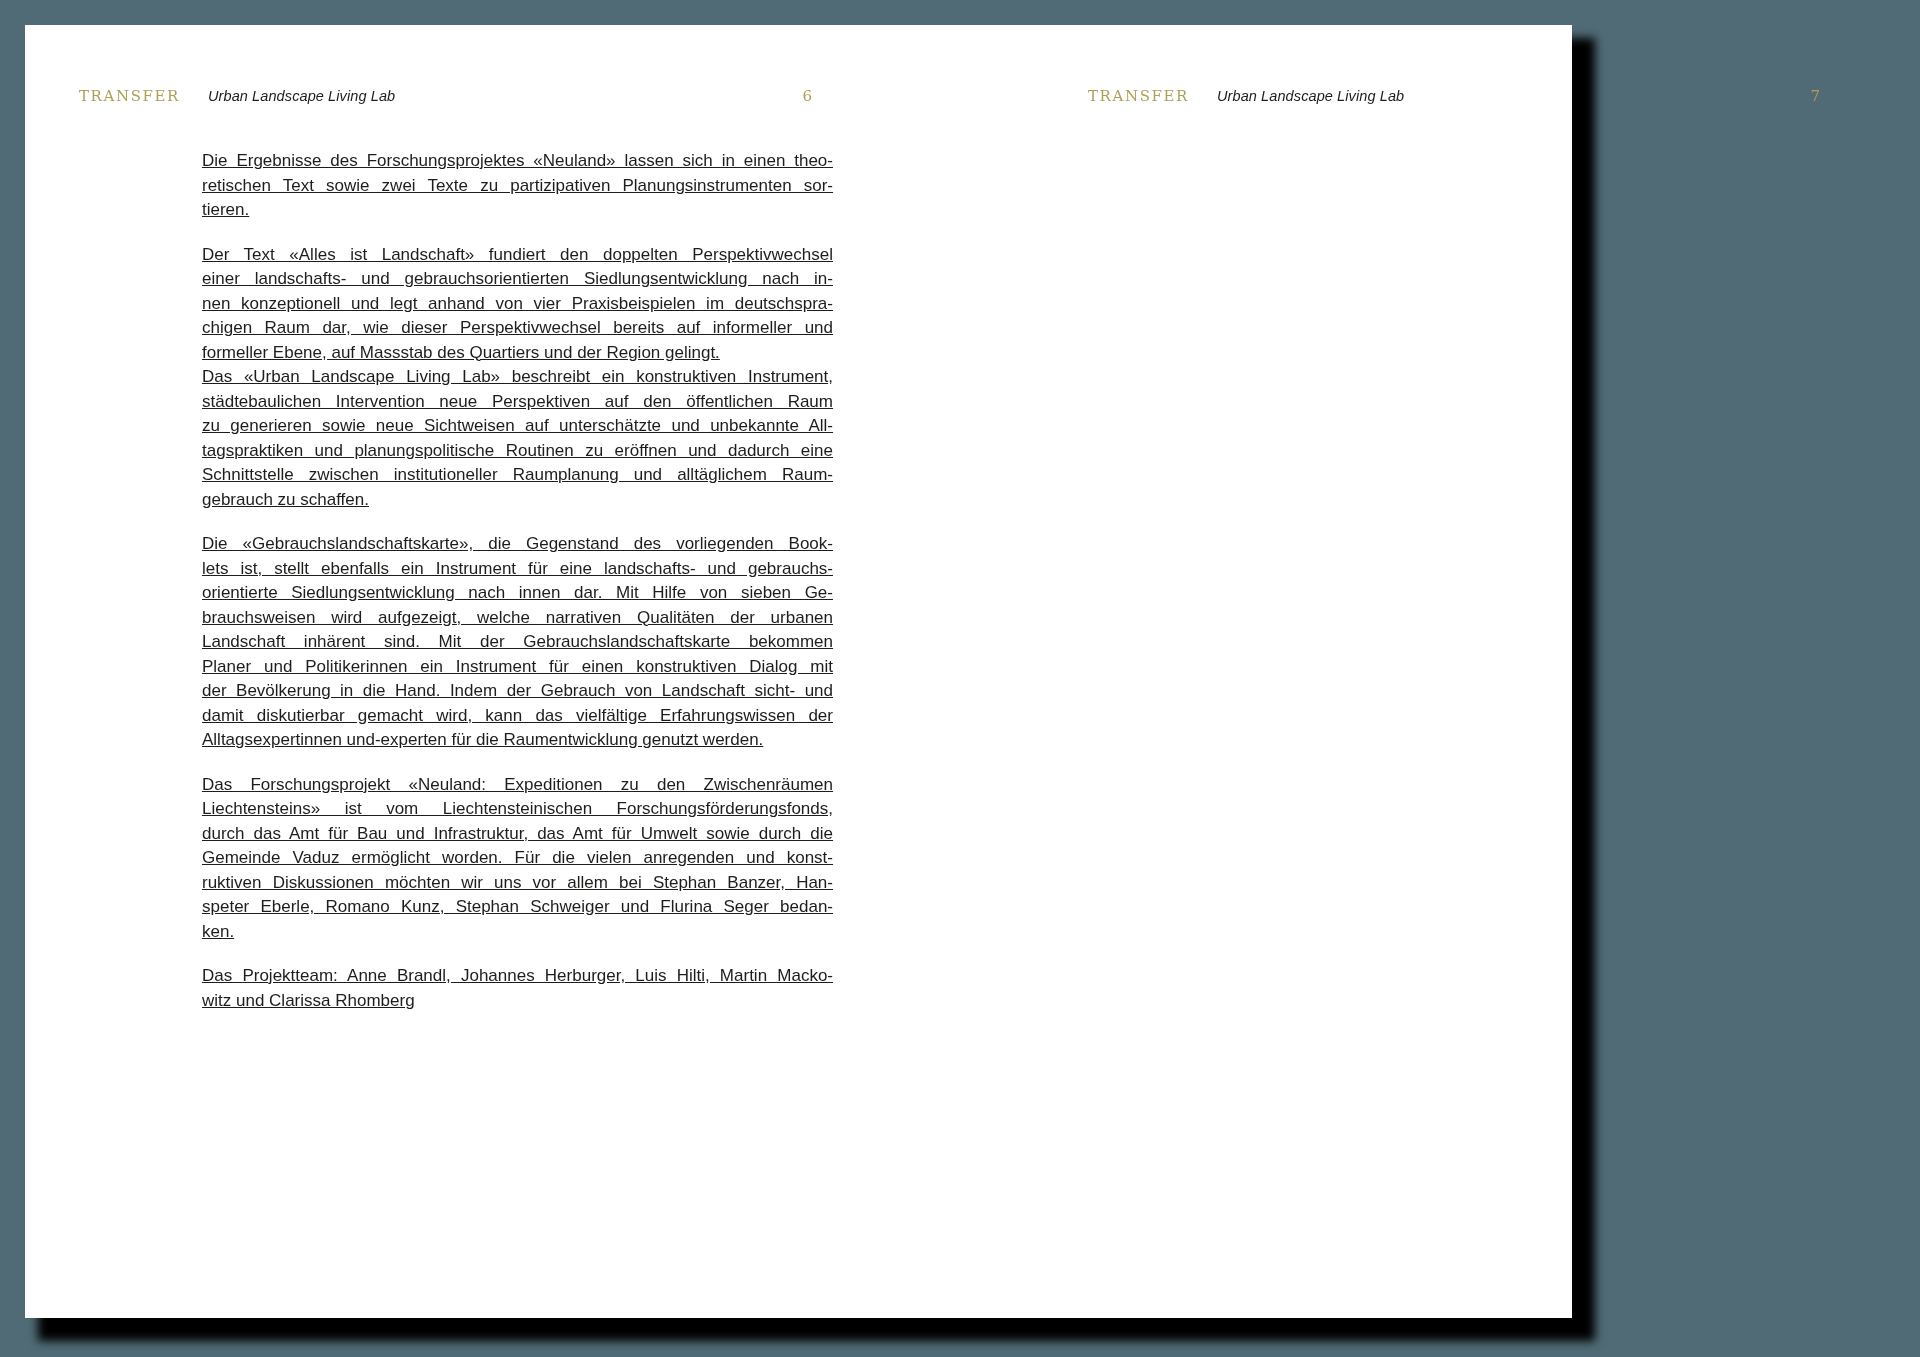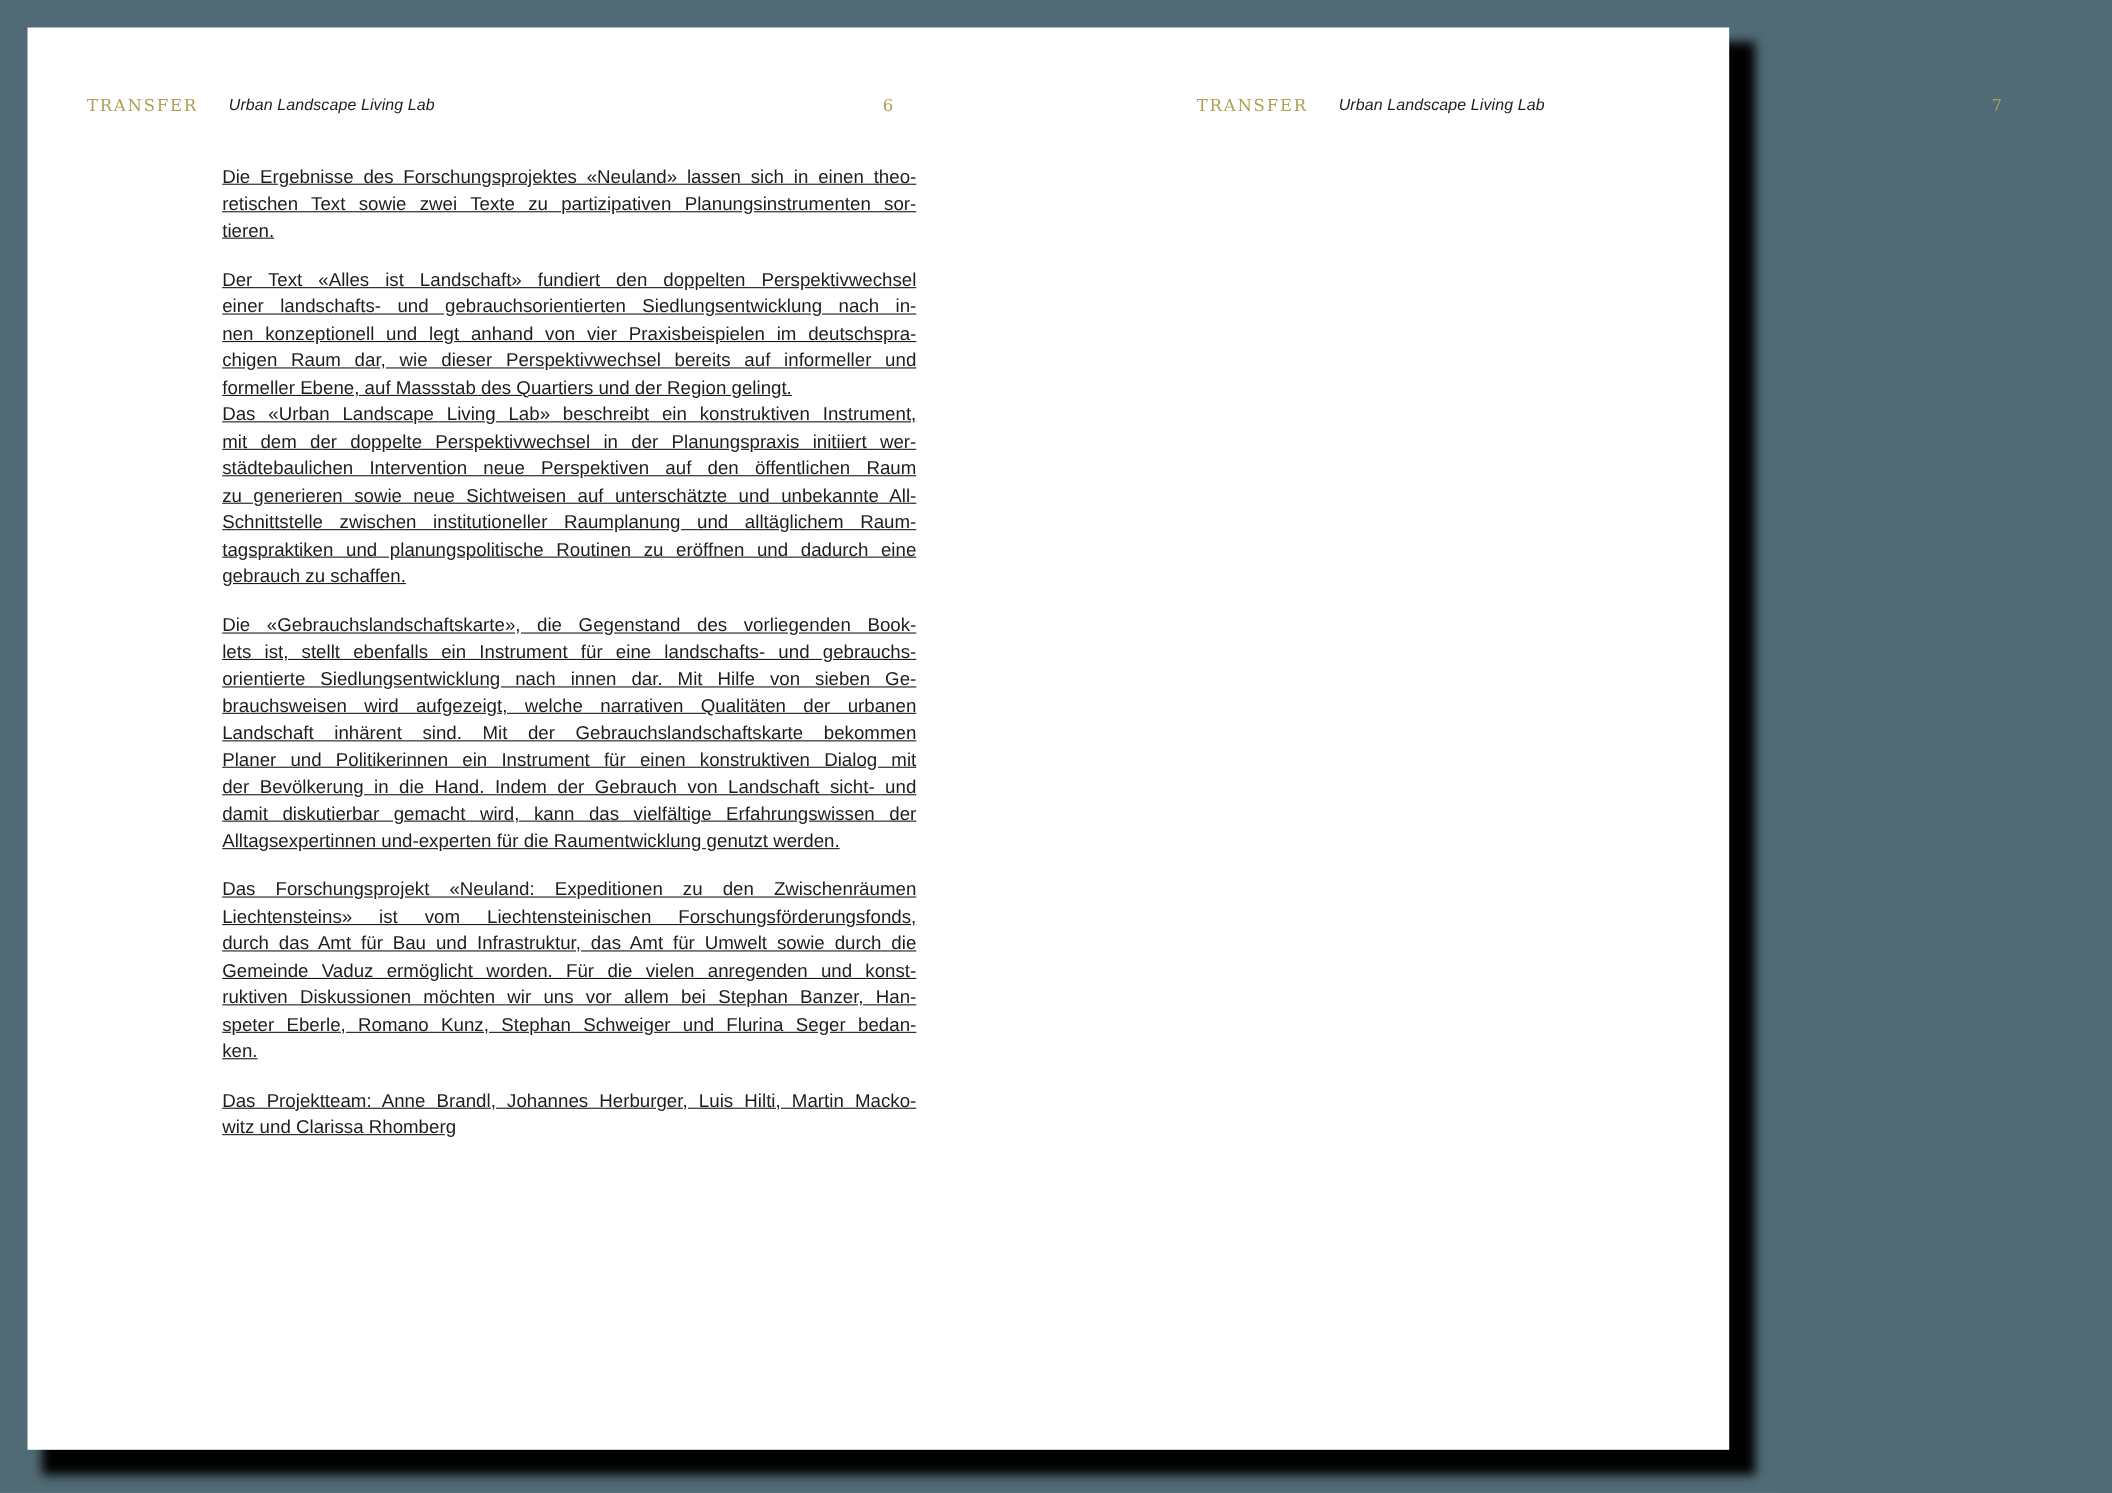--- a/index.html
+++ b/index.html
@@ -64,25 +64,24 @@
         </div>
         <div class="para nogap">
           <div class="line">Der Text «Alles ist Landschaft» fundiert den doppelten Perspektivwechsel</div>
           <div class="line">einer landschafts- und gebrauchsorientierten Siedlungsentwicklung nach in-</div>
           <div class="line">nen konzeptionell und legt anhand von vier Praxisbeispielen im deutschspra-</div>
           <div class="line">chigen Raum dar, wie dieser Perspektivwechsel bereits auf informeller und</div>
           <div class="line last">formeller Ebene, auf Massstab des Quartiers und der Region gelingt.</div>
         </div>
         <div class="para">
           <div class="line">Das «Urban Landscape Living Lab» beschreibt ein konstruktiven Instrument,</div>
-          <div class="line">mit dem der doppelte Perspektivwechsel in der Planungspraxis initiiert wer-</div>
           <div class="line">städtebaulichen Intervention neue Perspektiven auf den öffentlichen Raum</div>
           <div class="line">zu generieren sowie neue Sichtweisen auf unterschätzte und unbekannte All-</div>
+          <div class="line">tagspraktiken und planungspolitische Routinen zu eröffnen und dadurch eine</div>
           <div class="line">Schnittstelle zwischen institutioneller Raumplanung und alltäglichem Raum-</div>
-          <div class="line">tagspraktiken und planungspolitische Routinen zu eröffnen und dadurch eine</div>
           <div class="line last">gebrauch zu schaffen.</div>
         </div>
         <div class="para">
           <div class="line">Die «Gebrauchslandschaftskarte», die Gegenstand des vorliegenden Book-</div>
           <div class="line">lets ist, stellt ebenfalls ein Instrument für eine landschafts- und gebrauchs-</div>
           <div class="line">orientierte Siedlungsentwicklung nach innen dar. Mit Hilfe von sieben Ge-</div>
           <div class="line">brauchsweisen wird aufgezeigt, welche narrativen Qualitäten der urbanen</div>
           <div class="line">Landschaft inhärent sind. Mit der Gebrauchslandschaftskarte bekommen</div>
           <div class="line">Planer und Politikerinnen ein Instrument für einen konstruktiven Dialog mit</div>
           <div class="line">der Bevölkerung in die Hand. Indem der Gebrauch von Landschaft sicht- und</div>

